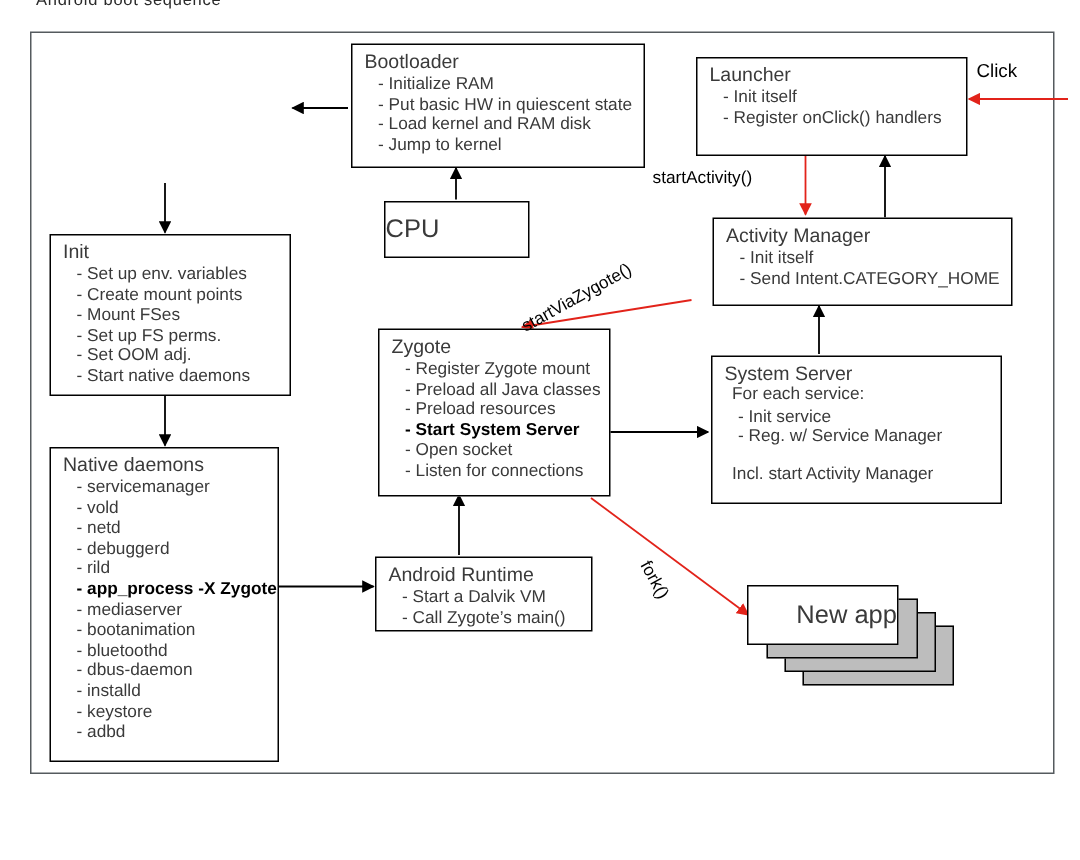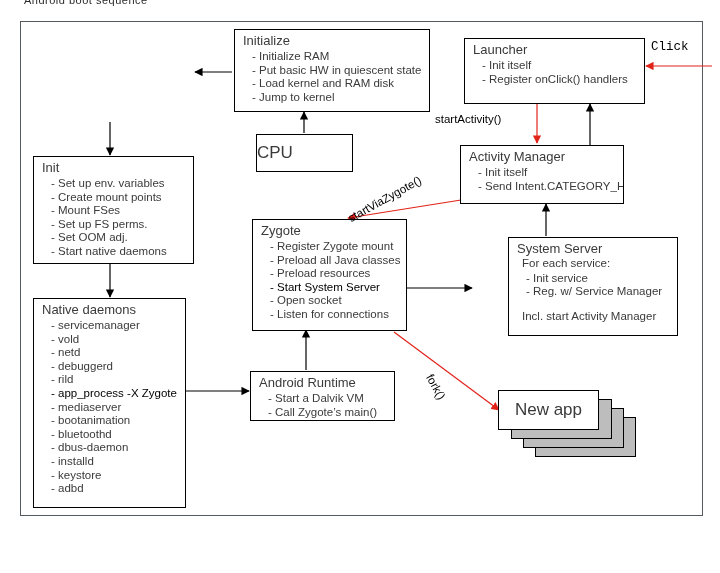--- a/index.html
+++ b/index.html
@@ -40,21 +40,21 @@
     list-style:none;
     margin:1px 0 0 0;
     padding:0 0 0 9px;
   }
   .box ul li{
     font-size:11.5px;
     line-height:13.6px;
     color:#3a3a3a;
     white-space:nowrap;
   }
-  .box ul li.bold{font-weight:normal;color:#000;}
+  .box ul li.bold{font-weight:bold;color:#000;}
   .box .plain{
     font-size:11.5px;
     line-height:13.6px;
     color:#3a3a3a;
     white-space:nowrap;
     padding-left:5px;
   }
   .box .plain.gap{margin-top:11px;}
 
   .centerbox{
@@ -66,21 +66,21 @@
   
   .stack{position:absolute;}
   .stack .card{
     position:absolute;
     border:1px solid #000;
     background:#bdbdbd;
     box-sizing:border-box;
   }
   .stack .card.front{
     background:#ffffff;
-    display:flex;align-items:center;justify-content:center;
+    display:flex;align-items:center;justify-content:flex-end;
   }
   .stack .card.front .title{font-size:17px;color:#3a3a3a;}
 
   .edge-label{
     position:absolute;
     font-size:11.5px;
     color:#000000;
     white-space:nowrap;
   }
   .edge-label.rot-sz{
@@ -140,21 +140,21 @@
 
     <path d="M 537 104 L 537 143" stroke="#e2231a" stroke-width="1.2" fill="none" marker-end="url(#ah-red)"></path>
 
     <path d="M 461 200 L 348 218" stroke="#e2231a" stroke-width="1.2" fill="none" marker-end="url(#ah-red)"></path>
 
     <path d="M 394 332 L 499 410" stroke="#e2231a" stroke-width="1.2" fill="none" marker-end="url(#ah-red)"></path>
   </svg>
 
 
   <div class="box" style="left:234px;top:29px;width:196px;height:83px;">
-    <div class="title">Initialize</div>
+    <div class="title">Bootloader</div>
     <ul>
       <li>- Initialize RAM</li>
       <li>- Put basic HW in quiescent state</li>
       <li>- Load kernel and RAM disk</li>
       <li>- Jump to kernel</li>
     </ul>
   </div>
 
   <div class="box centerbox" style="left:256px;top:134px;width:97px;height:38px;">
     <div class="title">CPU</div>
@@ -173,41 +173,41 @@
     <ul>
       <li>- Set up env. variables</li>
       <li>- Create mount points</li>
       <li>- Mount FSes</li>
       <li>- Set up FS perms.</li>
       <li>- Set OOM adj.</li>
       <li>- Start native daemons</li>
     </ul>
   </div>
 
-  <div class="box" style="left:460px;top:145px;width:164px;height:59px;">
+  <div class="box" style="left:475px;top:145px;width:200px;height:59px;">
     <div class="title">Activity Manager</div>
     <ul>
       <li>- Init itself</li>
       <li>- Send Intent.CATEGORY_HOME</li>
     </ul>
   </div>
 
   <div class="box" style="left:252px;top:219px;width:155px;height:112px;">
     <div class="title">Zygote</div>
     <ul>
       <li>- Register Zygote mount</li>
       <li>- Preload all Java classes</li>
       <li>- Preload resources</li>
       <li class="bold">- Start System Server</li>
       <li>- Open socket</li>
       <li>- Listen for connections</li>
     </ul>
   </div>
 
-  <div class="box" style="left:474px;top:237px;width:170px;height:99px;margin-left:34px;">
+  <div class="box" style="left:474px;top:237px;width:194px;height:99px;">
     <div class="title">System Server</div>
     <div class="plain">For each service:</div>
     <ul>
       <li>- Init service</li>
       <li>- Reg. w/ Service Manager</li>
     </ul>
     <div class="plain gap">Incl. start Activity Manager</div>
   </div>
 
   <div class="box" style="left:33px;top:298px;width:153px;height:210px;">
@@ -239,21 +239,21 @@
 
   <div class="stack" style="left:498px;top:390px;width:150px;height:80px;">
     <div class="card" style="left:37px;top:27px;width:101px;height:40px;"></div>
     <div class="card" style="left:25px;top:18px;width:101px;height:40px;"></div>
     <div class="card" style="left:13px;top:9px;width:101px;height:40px;"></div>
     <div class="card front" style="left:0px;top:0px;width:101px;height:40px;">
       <div class="title">New app</div>
     </div>
   </div>
 
-  <div class="edge-label" style="left:651px;top:40px;font-size:12.5px;font-family:Liberation Mono, monospace;">Click</div>
+  <div class="edge-label" style="left:651px;top:40px;font-size:12.5px;">Click</div>
 
   <div class="edge-label" style="left:435px;top:113px;">startActivity()</div>
 
   <div class="edge-label rot-sz" style="left:352px;top:212px;">startViaZygote()</div>
 
   <div class="edge-label rot-fork" style="left:424px;top:366px;">fork()</div>
 
 </div>
 
 </body></html>

